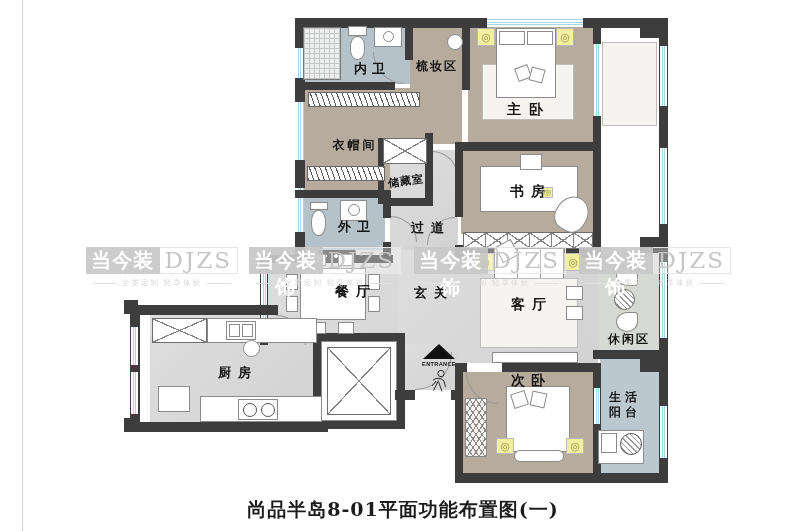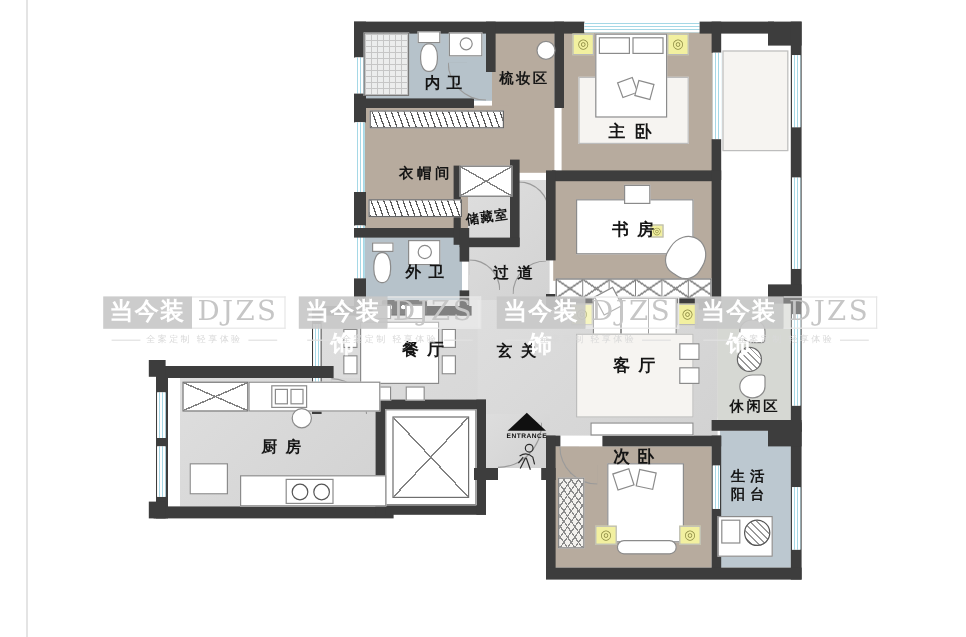--- a/index.html
+++ b/index.html
@@ -327,13 +327,14 @@
       <span class="wm-brand">当今装饰</span>
       <span class="wm-djzs">DJZS</span>
     </div>
     <div class="wm-tag">
       <i class="wm-dash"></i>
       <span>全案定制 轻享体验</span>
       <i class="wm-dash"></i>
     </div>
   </div>
 
+  <div class="title">尚品半岛8-01平面功能布置图(一)</div>
 </div>
 
 </body></html>

